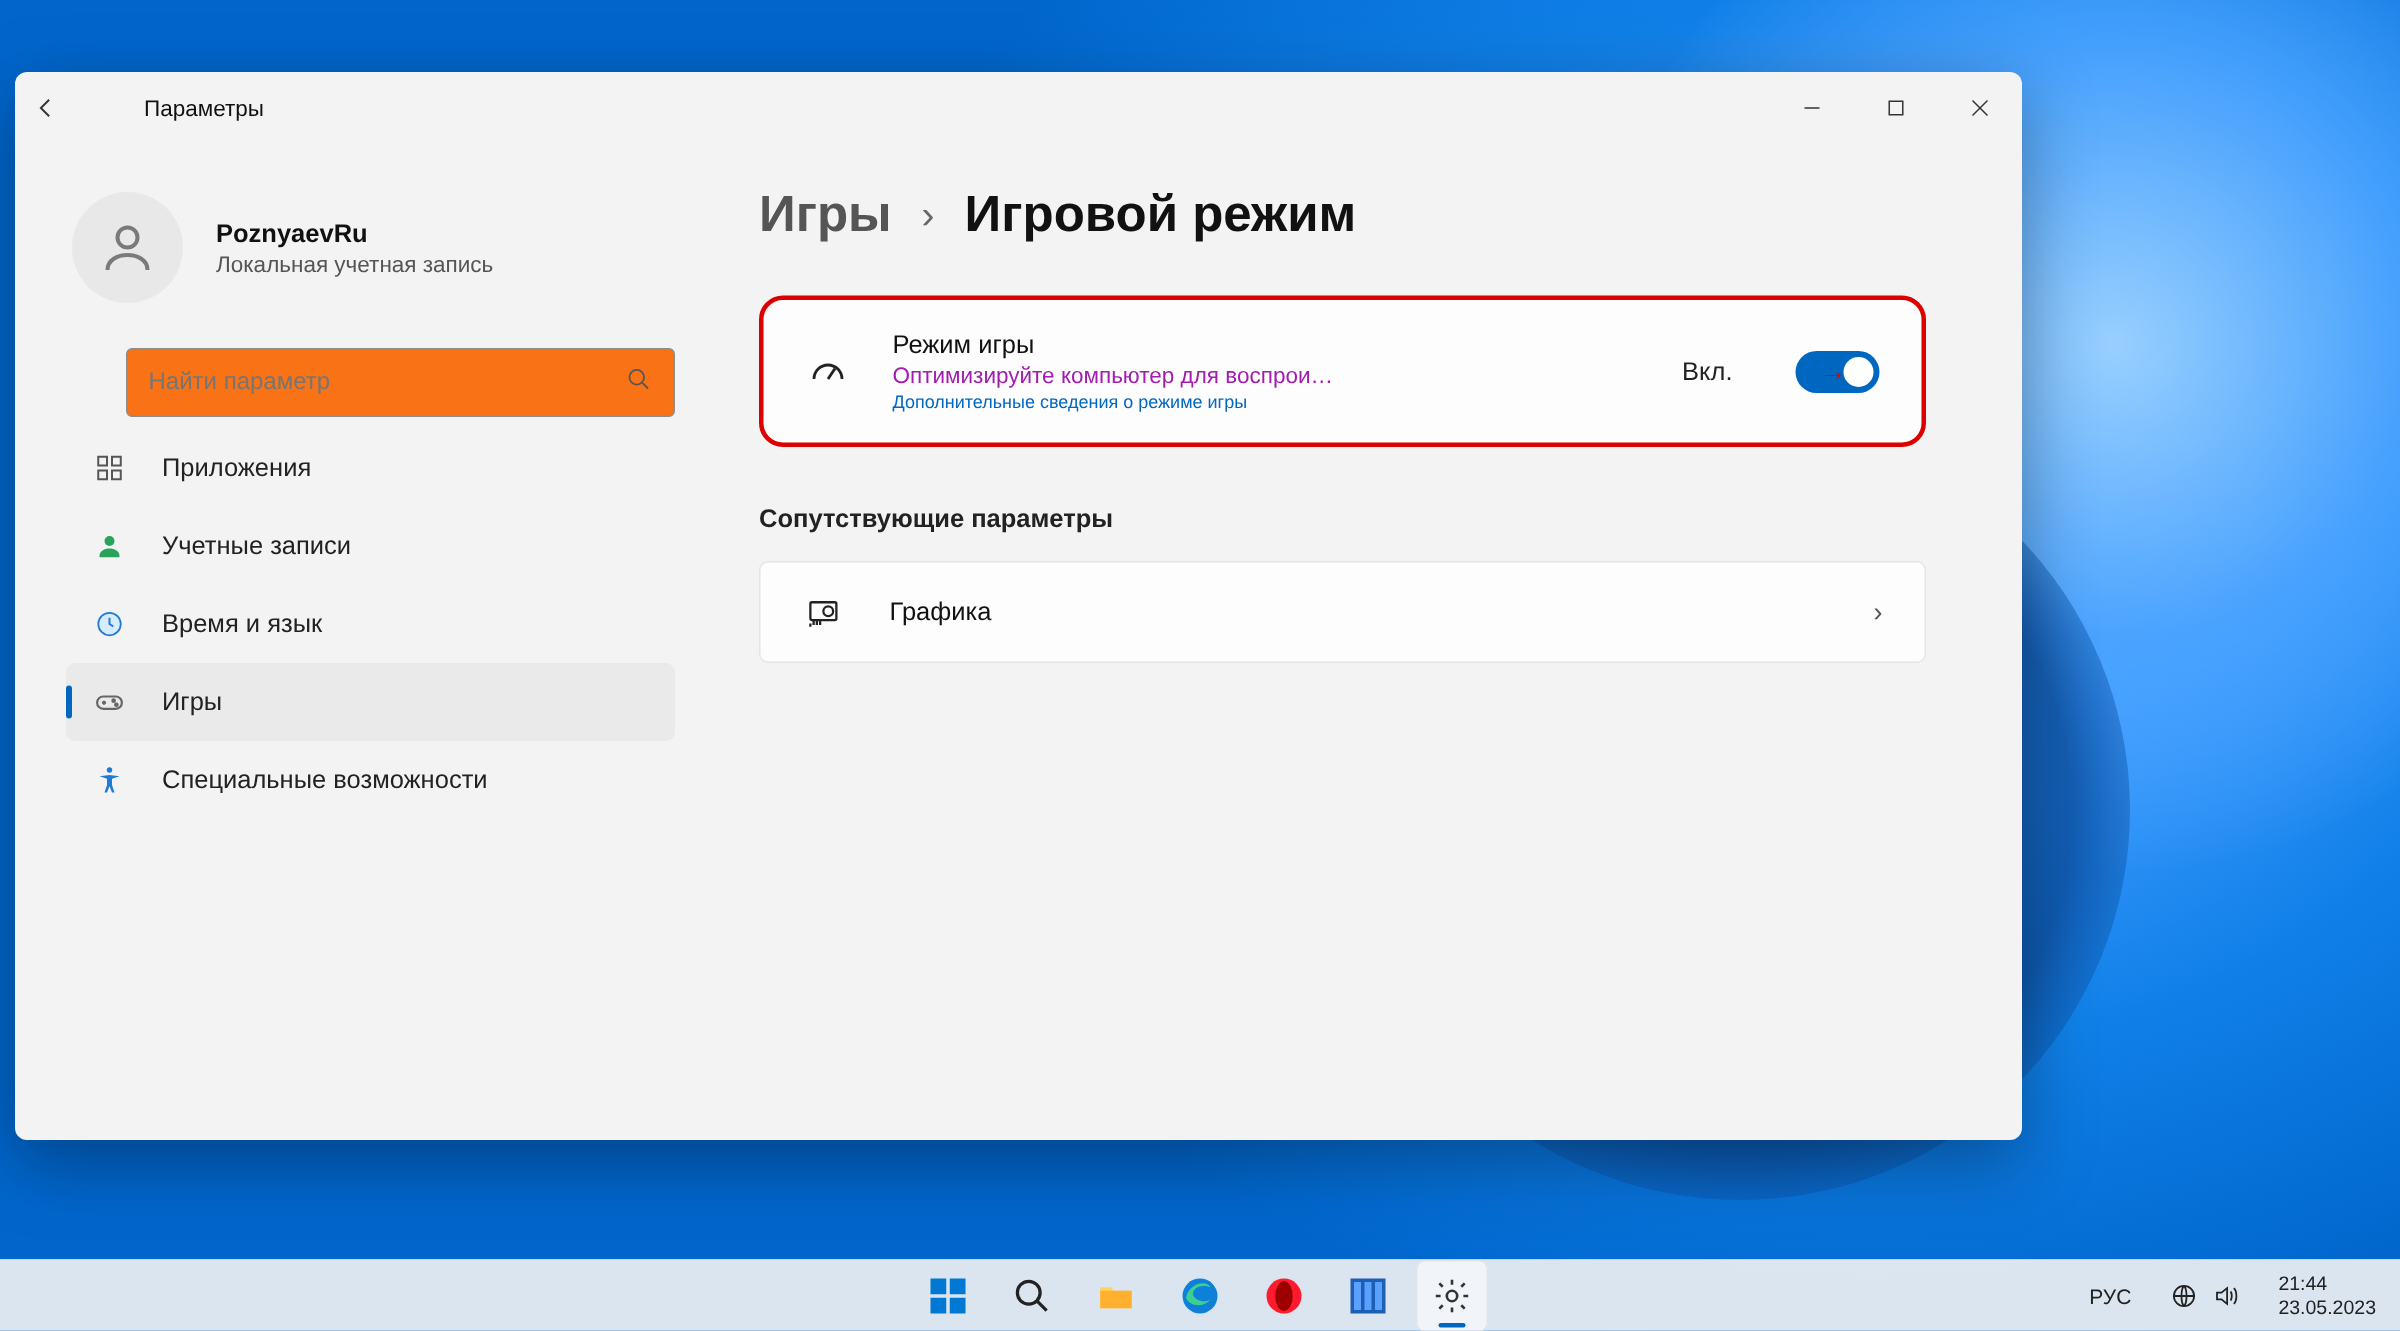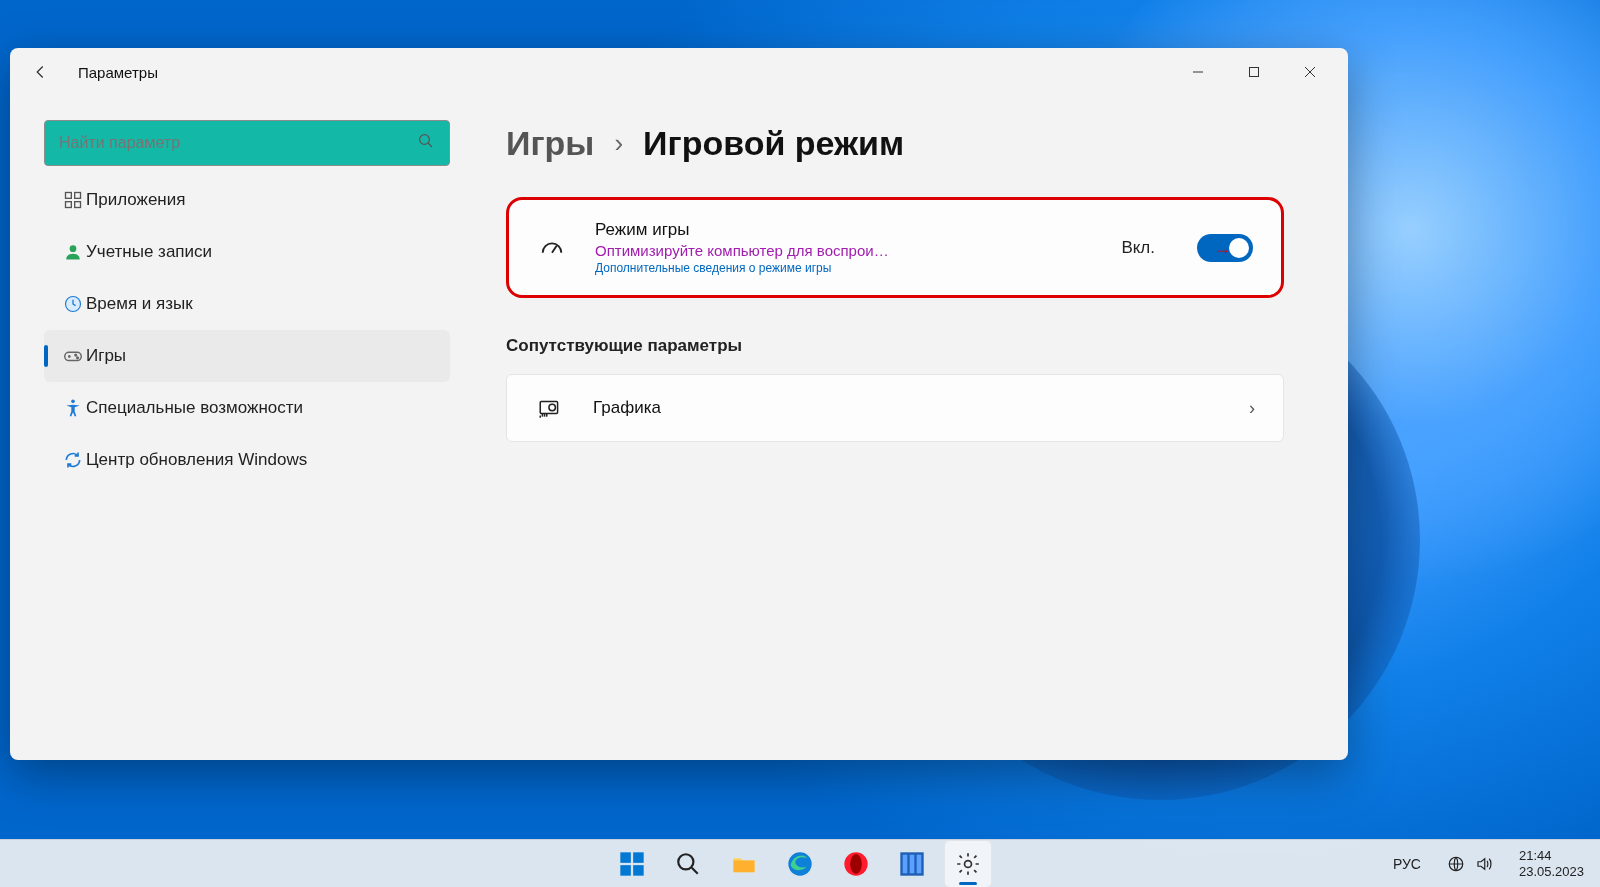--- a/index.html
+++ b/index.html
@@ -4,42 +4,42 @@
 <style>
 * { margin: 0; padding: 0; box-sizing: border-box; font-family: "Segoe UI", -apple-system, sans-serif; }
 body { width: 1600px; height: 887px; overflow: hidden; background: #0078d4; position: relative; }
 
 .wallpaper { position: absolute; inset: 0; background: radial-gradient(ellipse 900px 700px at 1250px 350px, #66b3ff 0%, #3d9bff 25%, #1080e8 50%, #0066cc 80%); }
 .wallpaper::before { content:""; position:absolute; width:700px; height:700px; right:-160px; top:-120px; border-radius:50%; background: radial-gradient(circle, #a0d4ff 0%, #4aa3ff 40%, transparent 72%); opacity:0.92; filter: blur(1px); }
 .wallpaper::after { content:""; position:absolute; width:520px; height:520px; right:180px; top:280px; border-radius:50%; background: radial-gradient(circle, #0f6dd0 0%, #0b52a6 60%, transparent 82%); opacity:0.85; }
 
 .settings-window { position:absolute; left:10px; top:48px; width:1338px; height:712px; background:#f3f3f3; border-radius:8px; box-shadow:0 14px 48px rgba(0,0,0,0.35); overflow:hidden; display:flex; flex-direction:column; }
 
-.titlebar { height:48px; display:flex; align-items:center; padding:0 10px; }
+.titlebar { height:48px; display:flex; align-items:center; padding:0 0;gap:28px; }
 .back-btn { width:40px; height:40px; display:flex; align-items:center; justify-content:center; border-radius:4px; cursor:pointer; font-size:20px; color:#333; }
 .app-title { margin-left:18px; font-size:15px; color:#111; }
 .titlebar-spacer { flex:1; }
 .win-controls { display:flex; }
 .win-btn { width:56px; height:40px; display:flex; align-items:center; justify-content:center; cursor:pointer; color:#333; }
 .win-btn svg { width:12px; height:12px; }
 
 .window-body { display:flex; height:calc(100% - 48px); }
 .sidebar { width:460px; padding:24px 20px 0 34px; overflow:hidden; display:flex; flex-direction:column; }
 .profile { display:flex; align-items:center; gap:22px; padding:8px 4px 30px; }
 .avatar { width:74px; height:74px; border-radius:50%; background:#e8e8e8; display:flex; align-items:center; justify-content:center; }
 .avatar svg { width:40px; height:40px; color:#7a7a7a; }
 .profile-name { font-weight:600; font-size:17px; color:#111; }
 .profile-sub { font-size:15px; color:#555; margin-top:2px; }
 
-.searchbox { display:flex; align-items:center; border:1px solid #8c8c8c; border-radius:4px; background:#14b8a6; padding:0 14px; height:46px; margin-bottom:16px; }
+.searchbox { display:flex; align-items:center; border:1px solid #8c8c8c; border-radius:4px; background:#f97316; padding:0 14px; height:46px; margin-bottom:16px;margin-left:40px; }
 .searchbox input { flex:1; border:none; outline:none; font-size:16px; background:transparent; color:#333; }
 .search-icon { color:#555; }
 
 .nav { overflow:hidden; }
-.nav-item { display:flex; align-items:center; padding:0 16px; height:52px; border-radius:6px; cursor:pointer; font-size:17px; color:#222; }
+.nav-item { display:flex; align-items:center; gap:22px; padding:0 16px; height:52px; border-radius:6px; cursor:pointer; font-size:17px; color:#222; }
 .nav-item .nav-ic { width:26px; height:26px; display:flex; align-items:center; justify-content:center; }
 .nav-item.selected { background:#eaeaea; position:relative; }
 .nav-item.selected::before { content:""; position:absolute; left:0; top:15px; bottom:15px; width:4px; background:#0067c0; border-radius:2px; }
 
 .main { flex:1; padding:28px 64px 0 36px; overflow:auto; }
 .breadcrumb { display:flex; align-items:center; gap:20px; margin-bottom:34px; }
 .bc-parent { font-size:34px; font-weight:600; color:#555; }
 .bc-sep { font-size:26px; color:#666; }
 .bc-current { font-size:34px; font-weight:600; color:#111; }
 
@@ -98,20 +98,32 @@
           <svg viewBox="0 0 12 12">
             <line x1="1" y1="1" x2="11" y2="11" stroke="currentColor" stroke-width="1"></line>
             <line x1="11" y1="1" x2="1" y2="11" stroke="currentColor" stroke-width="1"></line>
           </svg>
         </div>
     </div>
   </div>
 
   <div class="window-body">
     <div class="sidebar">
+      <div class="profile">
+        <div class="avatar">
+          <svg viewBox="0 0 24 24" fill="none" stroke="currentColor" stroke-width="1.6">
+              <circle cx="12" cy="8" r="4"></circle>
+              <path d="M4 21c0-4 4-6 8-6s8 2 8 6"></path>
+            </svg>
+        </div>
+        <div>
+          <div class="profile-name">PoznyaevRu</div>
+          <div class="profile-sub">Локальная учетная запись</div>
+        </div>
+      </div>
 
       <div class="searchbox">
         <input type="text" placeholder="Найти параметр" style="">
         <span class="search-icon">
           <svg width="18" height="18" viewBox="0 0 24 24" fill="none" stroke="currentColor" stroke-width="1.6">
               <circle cx="10" cy="10" r="6.5"></circle>
               <line x1="20" y1="20" x2="15" y2="15"></line>
             </svg>
         </span>
       </div>
@@ -159,29 +171,20 @@
           <span>Игры</span>
         </div>
         <div class="nav-item">
           <span class="nav-ic">
               <svg width="20" height="20" viewBox="0 0 24 24" fill="#1f7bd6">
                 <circle cx="12" cy="4" r="2.2"></circle>
                 <path d="M4 9l8-1 8 1-6 2v5l2 6h-2l-2-5-2 5H8l2-6v-5z"></path>
               </svg>
             </span>
           <span>Специальные возможности</span>
-        </div>
-        <div class="nav-item">
-          <span class="nav-ic">
-              <svg width="20" height="20" viewBox="0 0 24 24" fill="none" stroke="#1f7bd6" stroke-width="2">
-                <path d="M4 12a8 8 0 0 1 14-5M20 12a8 8 0 0 1-14 5"></path>
-                <path d="M18 3v4h-4M6 21v-4h4"></path>
-              </svg>
-            </span>
-          <span>Центр обновления Windows</span>
         </div>
       </div>
     </div>
 
     <div class="main">
       <div class="breadcrumb">
         <span class="bc-parent">Игры</span>
         <span class="bc-sep">›</span>
         <span class="bc-current">Игровой режим</span>
       </div>

